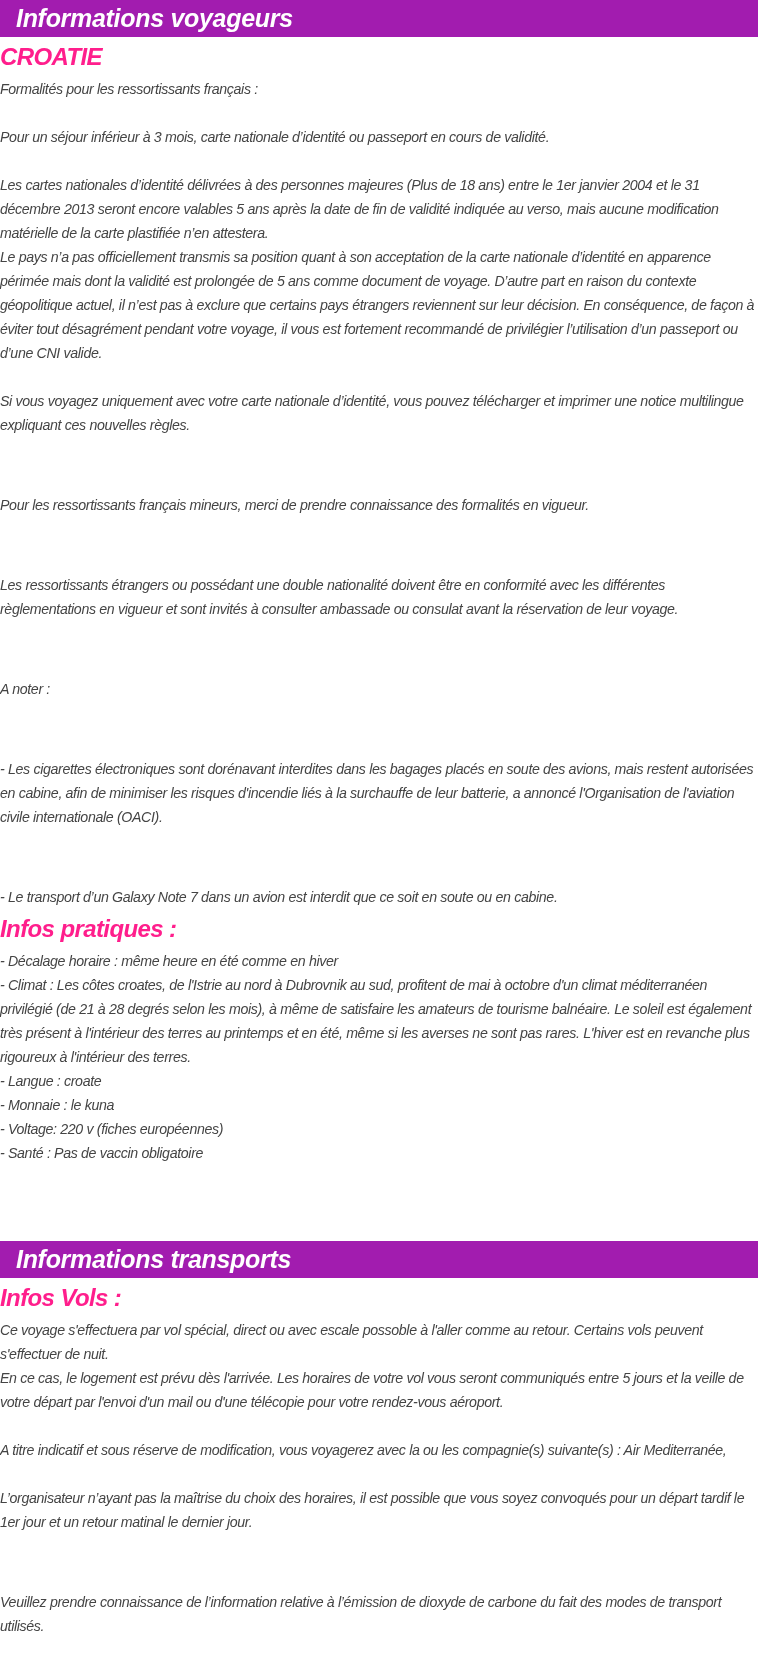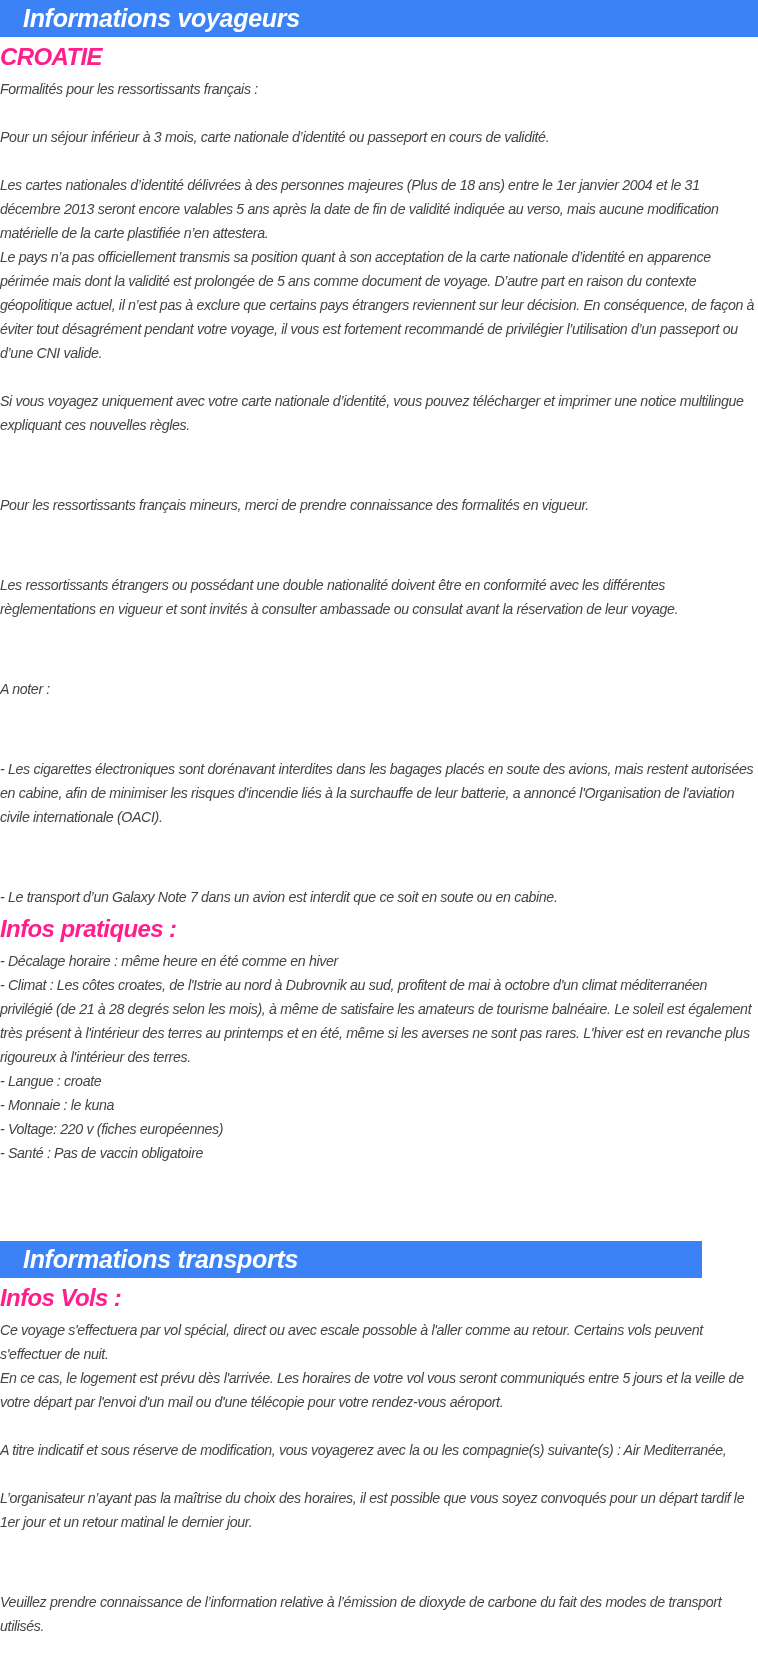--- a/index.html
+++ b/index.html
@@ -8,28 +8,28 @@
       background: #ffffff;
     }
     body {
       width: 758px;
       height: 1672px;
       overflow: hidden;
       font-family: "Liberation Sans", "DejaVu Sans", sans-serif;
       color: #444444;
     }
     .banner {
-      background: #3b82f6;
+      background: #a21caf;
       height: 37px;
       color: #ffffff;
       font-style: italic;
       font-weight: bold;
       font-size: 25px;
       line-height: 37px;
-      padding-left: 23px;
+      padding-left: 16px;
       letter-spacing: -0.3px;
       box-sizing: border-box;
     }
     .pink-heading {
       color: #FF1E8C;
       font-style: italic;
       font-weight: bold;
       font-size: 24px;
       letter-spacing: -0.6px;
       margin: 0;
@@ -40,21 +40,21 @@
       font-style: italic;
       font-size: 14.2px;
       line-height: 24px;
       margin: 0;
       letter-spacing: -0.35px;
       white-space: normal;
     }
     .gap { display: block; }
     #banner-voyageurs { position: absolute; top: 0; left: 0; width: 758px; }
     #content-voyageurs { position: absolute; top: 37px; left: 0; width: 760px; }
-    #banner-transports { position: absolute; top: 1241px; left: 0; width: 702px; }
+    #banner-transports { position: absolute; top: 1241px; left: 0; width: 758px; }
     #content-transports { position: absolute; top: 1278px; left: 0; width: 760px; }
   </style>
 </head>
 <body>
 
 <div id="banner-voyageurs" class="banner">
   <span>Informations voyageurs</span>
 </div>
 
 <div id="content-voyageurs">

